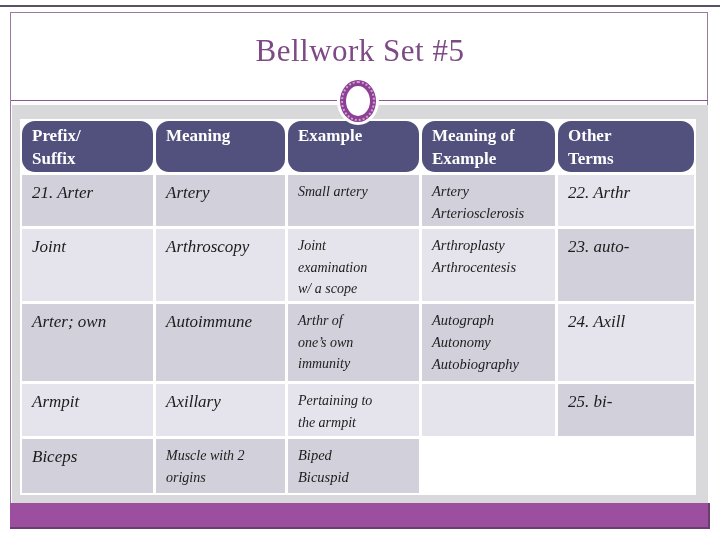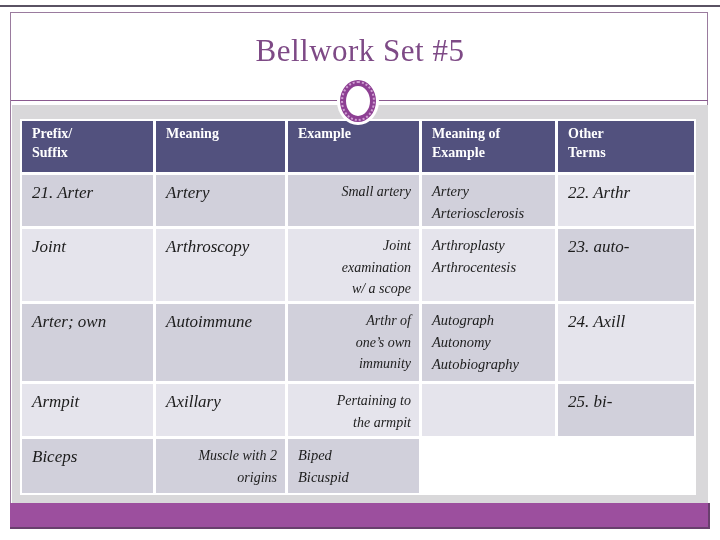--- a/index.html
+++ b/index.html
@@ -72,32 +72,33 @@
   }
   .cell {
     overflow: hidden;
     white-space: pre-line;
     box-sizing: border-box;
   }
   .head {
     background: var(--header-bg);
     color: #ffffff;
     font-weight: bold;
-    font-size: 14px;
+    font-size: 17px;
     line-height: 1.35;
     padding: 4px 8px 2px 10px;
+    border-radius: 13px;
   }
   .body {
     color: #1c1c1c;
     font-size: 17px;
     line-height: 1.45;
     padding: 6px 8px 4px 10px;
     font-style: italic;
   }
-  .body.col-3 { font-size: 14px;   line-height: 1.55; text-align: right; }
+  .body.col-3 { font-size: 14px;   line-height: 1.55; }
   .body.col-4 { font-size: 14.5px; line-height: 1.5;  }
   .dark  { background: var(--row-dark); }
   .light { background: var(--row-light); }
   .bottom-bar {
     position: absolute; left: 10px; top: 503px;
     width: 700px; height: 26px;
     background: var(--bottom-bar);
     border-right: 2px solid var(--bar-edge);
     border-bottom: 2px solid var(--bar-edge);
     box-sizing: border-box;

